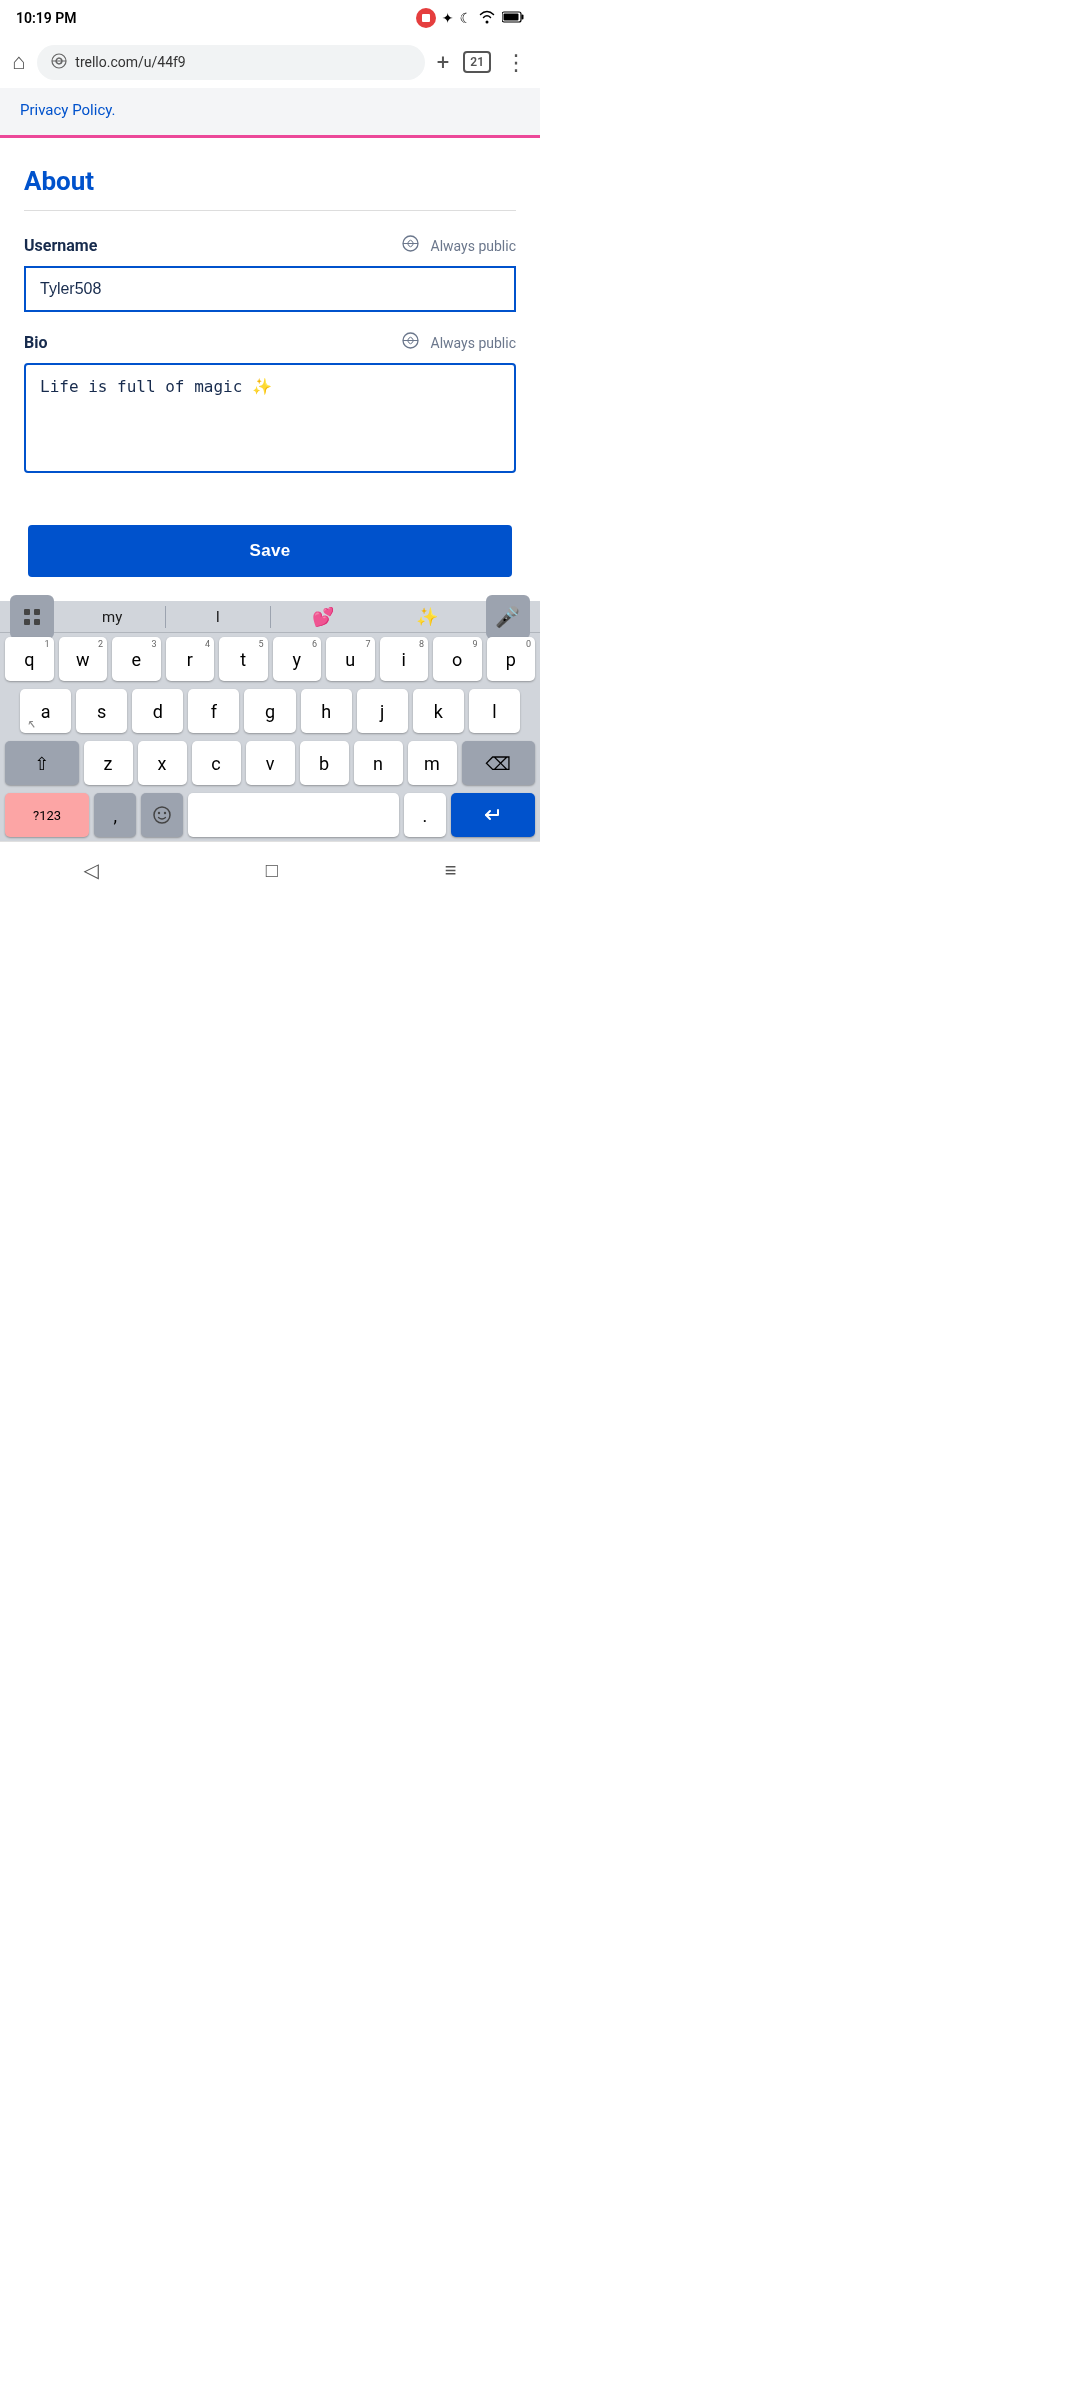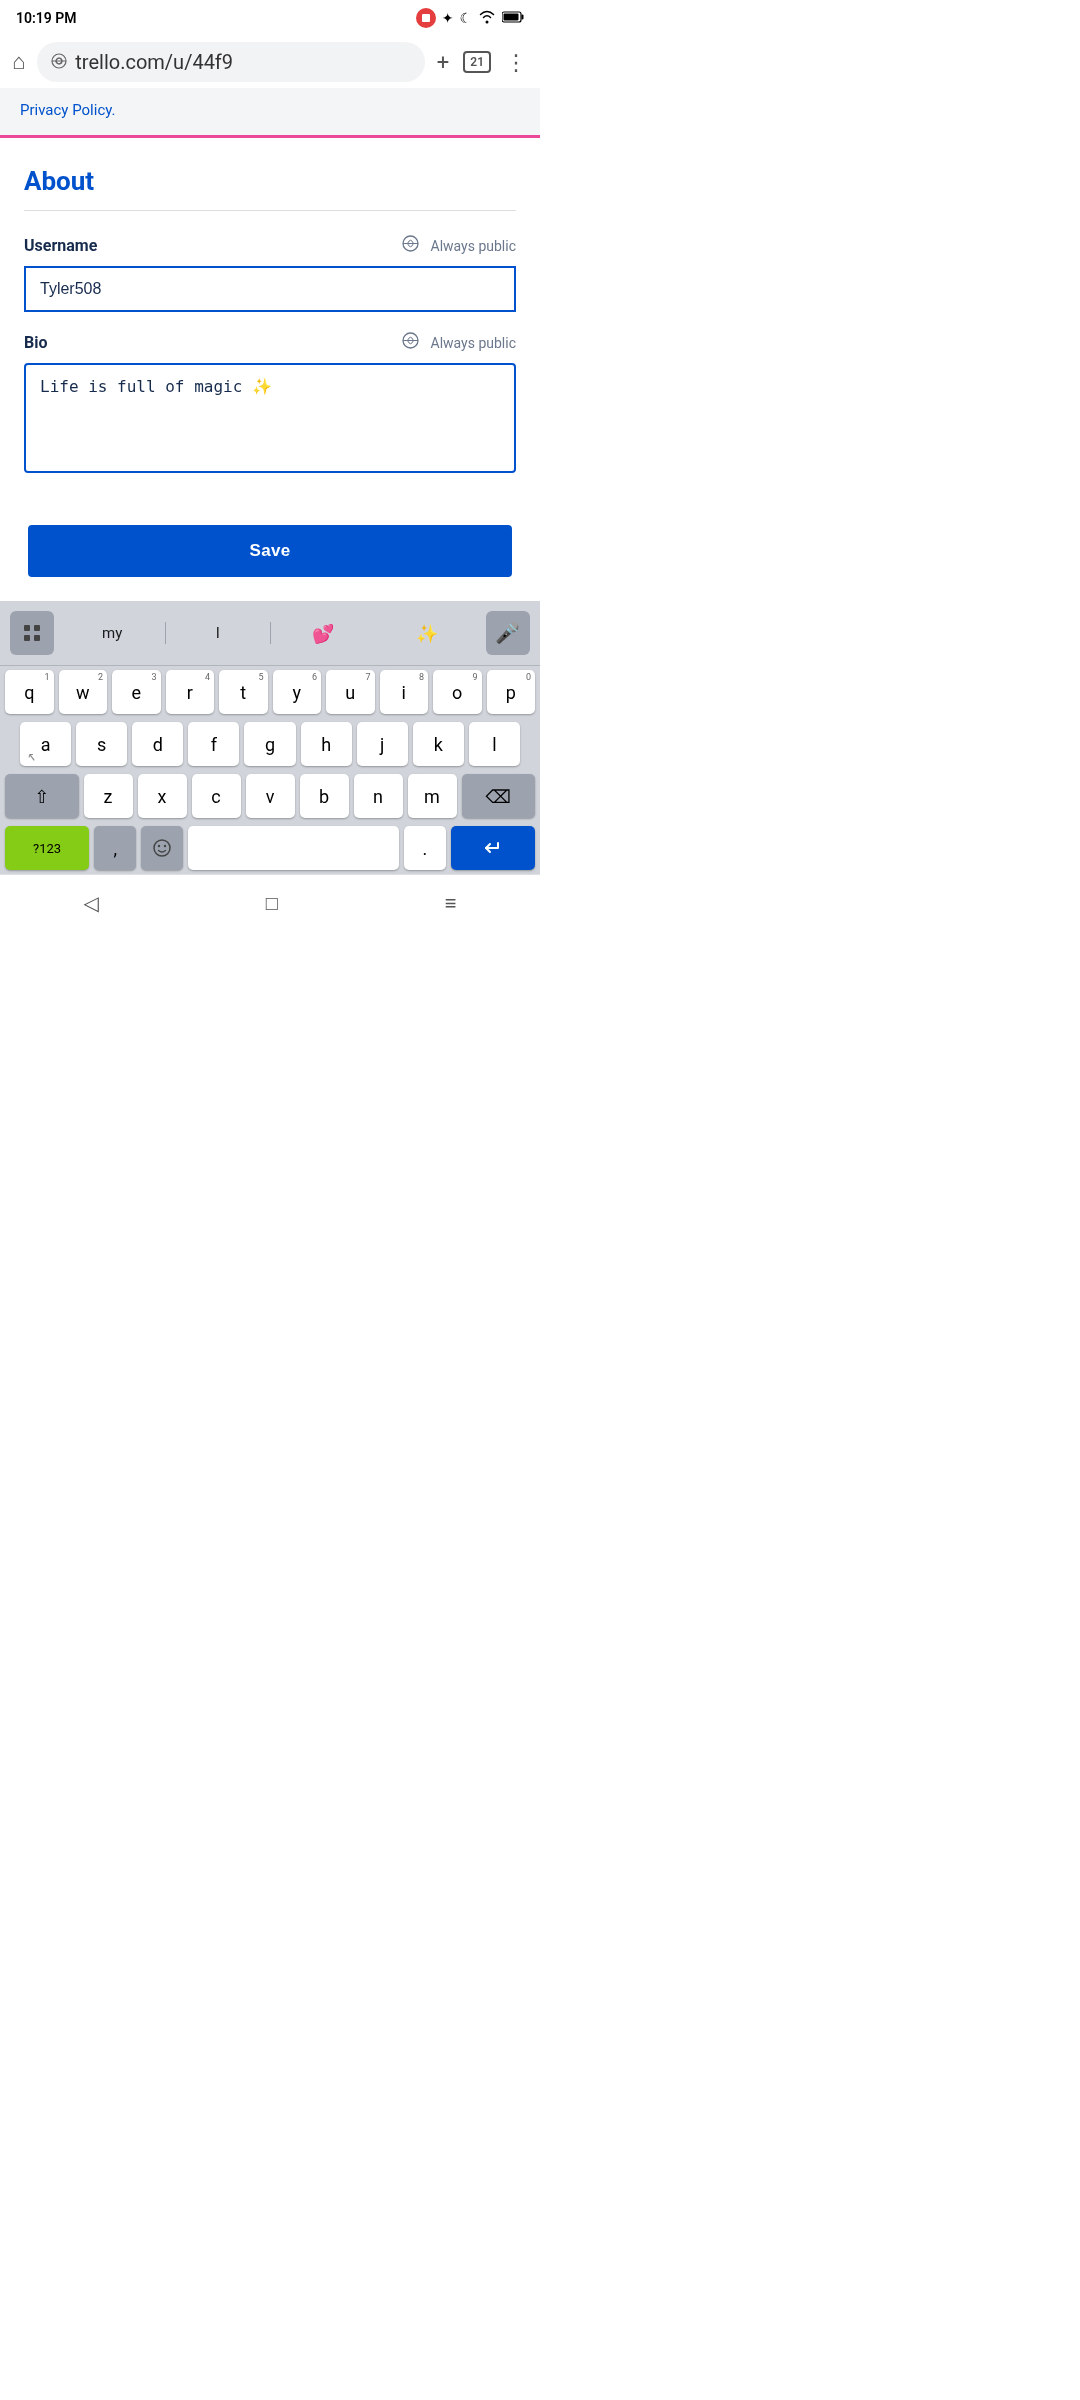--- a/index.html
+++ b/index.html
@@ -75,21 +75,21 @@
       padding: 8px 14px;
       display: flex;
       align-items: center;
       gap: 8px;
     }
     .browser-url-icon {
       font-size: 14px;
       color: #666;
     }
     .browser-url-text {
-      font-size: 20px;
+      font-size: 14px;
       color: #333;
       font-weight: 400;
     }
     .browser-actions {
       display: flex;
       align-items: center;
       gap: 14px;
     }
     .browser-add-btn {
       font-size: 22px;
@@ -215,21 +215,21 @@
       width: 100%;
     }
 
     
     .suggestions-bar {
       background: #d1d5db;
       display: flex;
       align-items: center;
       padding: 8px 10px;
       gap: 0;
-      height: 65px;
+      height: 32px;
       border-bottom: 1px solid #b0b5bc;
     }
     .suggestion-item {
       flex: 1;
       text-align: center;
       font-size: 15px;
       color: #1a1a1a;
       padding: 4px 6px;
       cursor: pointer;
     }
@@ -313,21 +313,21 @@
       flex: 2;
       font-size: 16px;
     }
     .key-backspace {
       background: #9ca3af;
     }
     .key-shift {
       background: #9ca3af;
     }
     .key-numbers {
-      background: #84cc16;
+      background: #fca5a5;
       font-size: 14px;
     }
     .key-emoji {
       background: #9ca3af;
     }
     .key-period {
       background: #fff;
     }
     .key-comma {
       background: #9ca3af;

